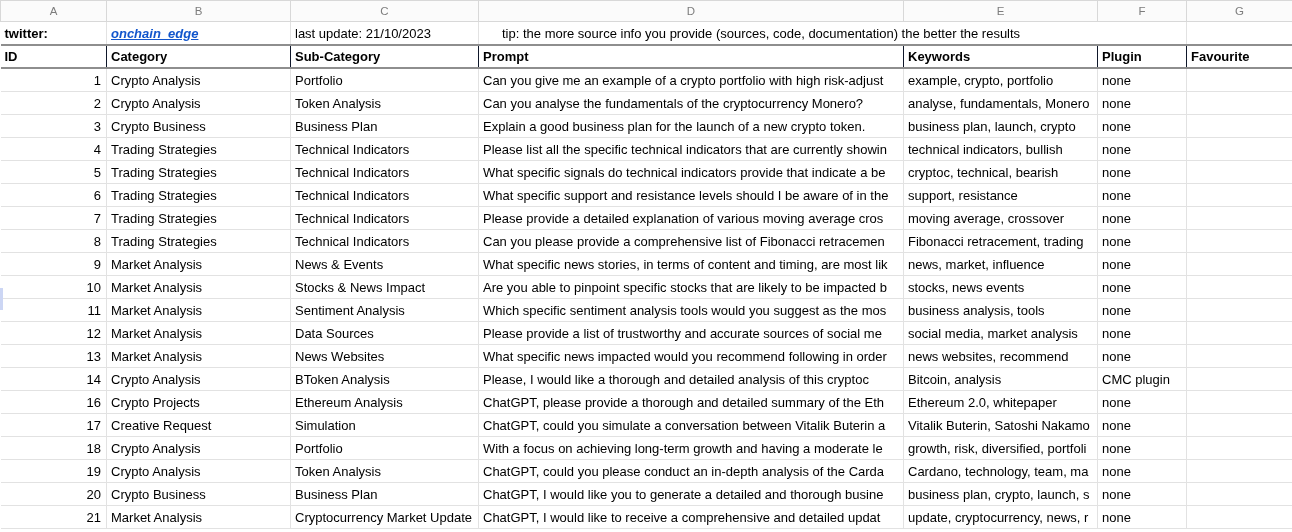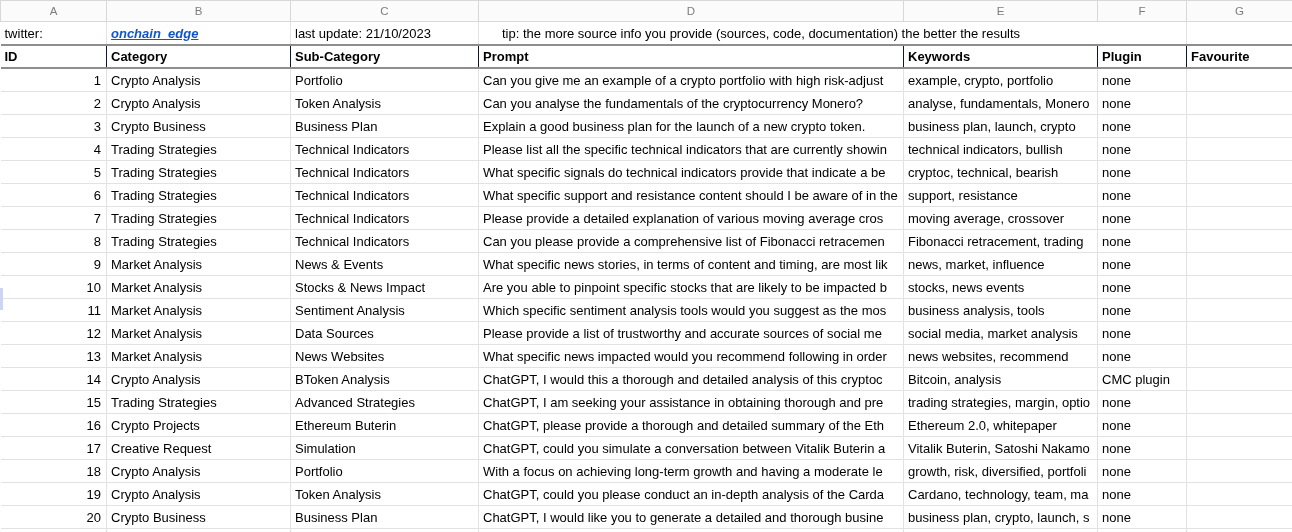--- a/index.html
+++ b/index.html
@@ -36,21 +36,21 @@
     border: 1px solid #d8d8d8;
   }
   
   tr.info td {
     height: 22px;
     border-right: 1px solid #e2e2e2;
     border-bottom: 2px solid #8e8e8e;
   }
   tr.info td.tip-cell { overflow: visible; }
   tr.info td.no-right { border-right: none; padding-left: 23px; }
-  .bold { font-weight: normal; }
+  .bold { font-weight: bold; }
   a.sheet-link {
     color: #1155cc;
     font-weight: bold;
     text-decoration: underline;
     cursor: pointer;
     font-style: italic;
   }
   
   tr.fields td {
     height: 21px;
@@ -166,21 +166,21 @@
       <td>Technical Indicators</td>
       <td>What specific signals do technical indicators provide that indicate a be</td>
       <td>cryptoc, technical, bearish</td>
       <td>none</td>
       <td></td>
     </tr>
         <tr>
       <td class="num">6</td>
       <td>Trading Strategies</td>
       <td>Technical Indicators</td>
-      <td>What specific support and resistance content should I be aware of in the</td>
+      <td>What specific support and resistance levels should I be aware of in the</td>
       <td>support, resistance</td>
       <td>none</td>
       <td></td>
     </tr>
         <tr>
       <td class="num">7</td>
       <td>Trading Strategies</td>
       <td>Technical Indicators</td>
       <td>Please provide a detailed explanation of various moving average cros</td>
       <td>moving average, crossover</td>
@@ -238,38 +238,29 @@
       <td>News Websites</td>
       <td>What specific news impacted would you recommend following in order</td>
       <td>news websites, recommend</td>
       <td>none</td>
       <td></td>
     </tr>
         <tr>
       <td class="num">14</td>
       <td>Crypto Analysis</td>
       <td>BToken Analysis</td>
-      <td>ChatGPT, I would this a thorough and detailed analysis of this cryptoc</td>
+      <td>Please, I would like a thorough and detailed analysis of this cryptoc</td>
       <td>Bitcoin, analysis</td>
       <td>CMC plugin</td>
       <td></td>
     </tr>
         <tr>
-      <td class="num">15</td>
-      <td>Trading Strategies</td>
-      <td>Advanced Strategies</td>
-      <td>ChatGPT, I am seeking your assistance in obtaining thorough and pre</td>
-      <td>trading strategies, margin, optio</td>
-      <td>none</td>
-      <td></td>
-    </tr>
-        <tr>
       <td class="num">16</td>
       <td>Crypto Projects</td>
-      <td>Ethereum Buterin</td>
+      <td>Ethereum Analysis</td>
       <td>ChatGPT, please provide a thorough and detailed summary of the Eth</td>
       <td>Ethereum 2.0, whitepaper</td>
       <td>none</td>
       <td></td>
     </tr>
         <tr>
       <td class="num">17</td>
       <td>Creative Request</td>
       <td>Simulation</td>
       <td>ChatGPT, could you simulate a conversation between Vitalik Buterin a</td>

